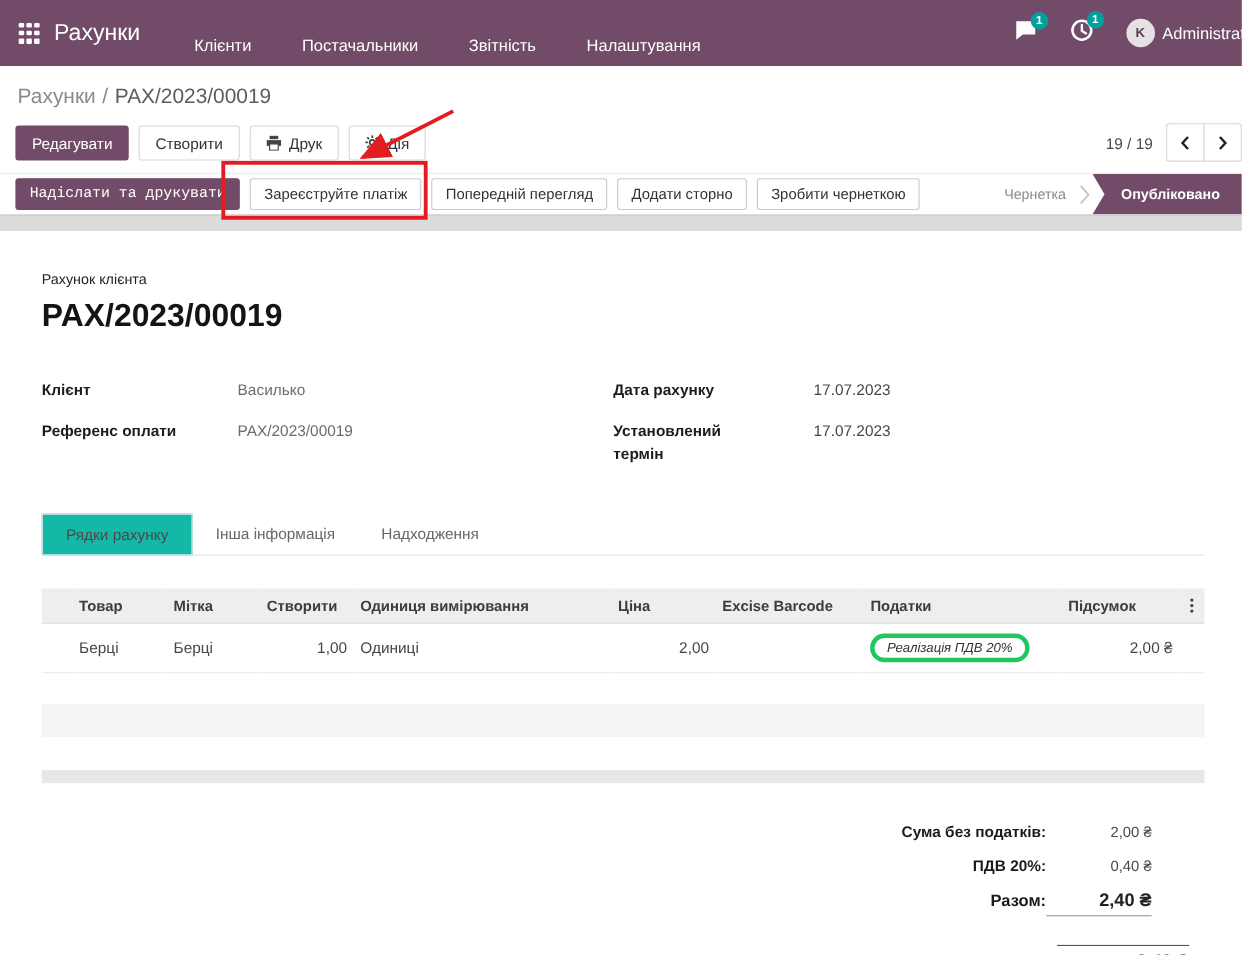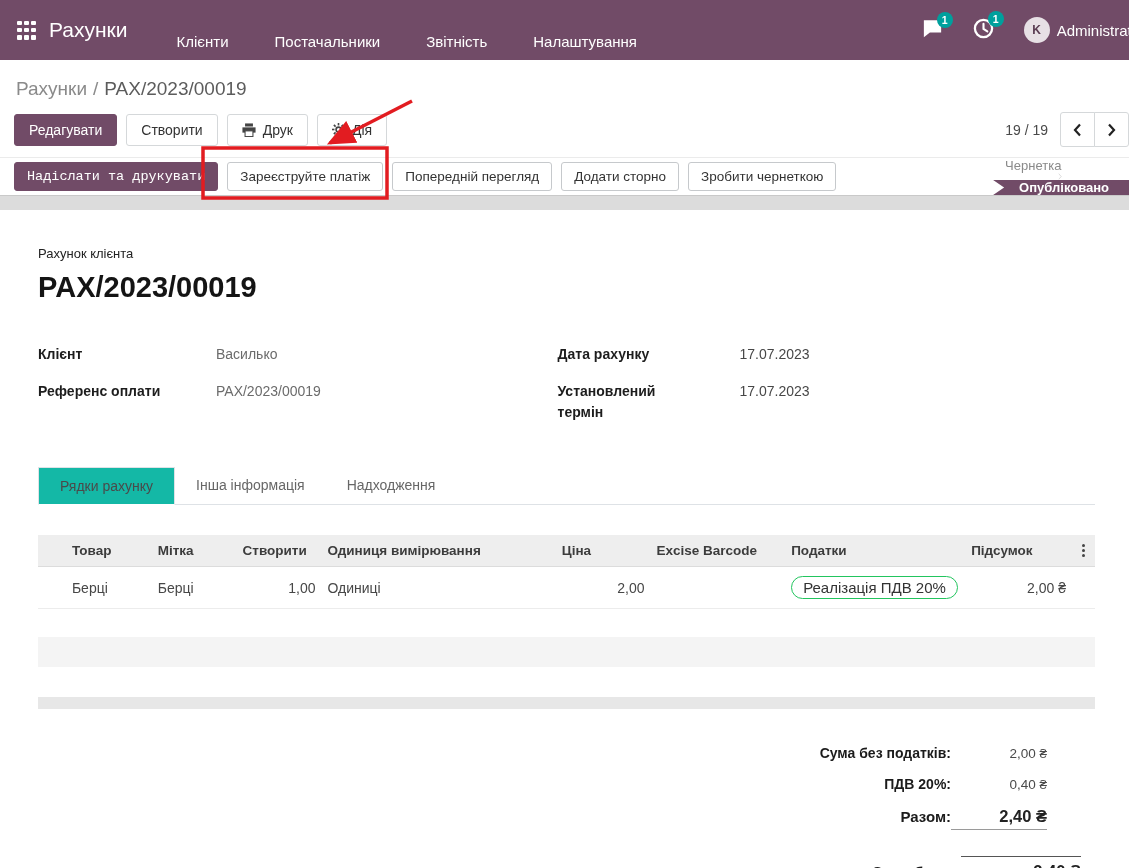--- a/index.html
+++ b/index.html
@@ -41,21 +41,21 @@
   .pager-btns { display:flex; }
   .pager-btn { width:35px; height:35px; border:1px solid #d5d8da; background:#fff; color:#222; display:flex; align-items:center; justify-content:center; cursor:pointer; }
   .pager-btn.prev { border-radius:3px 0 0 3px; }
   .pager-btn.next { border-radius:0 3px 3px 0; margin-left:-1px; }
 
   
   .statusbar { display:flex; align-items:stretch; border-top:1px solid #ebebeb; background:#fff; height:38px; padding-left:14px; }
   .sb-left { display:flex; align-items:center; gap:9px; }
   .sb-btn { font-family:inherit; font-size:13.5px; padding:6px 12px; border:1px solid #c6c9cc; background:#fff; color:#333; border-radius:3px; cursor:pointer; white-space:nowrap; }
   .sb-btn.primary { background:#714B67; border-color:#714B67; color:#fff;font-family:Liberation Mono, monospace; }
-  .sb-status { margin-left:auto; display:flex; align-items:stretch;flex-direction:column; }
+  .sb-status { margin-left:auto; display:flex; align-items:stretch; }
   .sb-state { display:flex; align-items:center; font-size:13px; }
   .sb-state.muted { color:#8a8a8a; padding:0 12px; cursor:pointer; }
   .sep-chevron { align-self:center; margin-right:2px; }
   .sb-state.active { background:#714B67; color:#fff; padding:0 20px 0 26px; clip-path:polygon(0 0,100% 0,100% 100%,0 100%,11px 50%); min-width:128px; justify-content:center; font-weight:bold; }
 
   .band-under { height:15px; background:#dcdcdc; border-top:1px solid #c9c9c9; }
 
   
   .sheet { padding:36px 34px 0 38px; background:#fff; }
   .doc-type { font-size:13px; font-weight:normal; color:#222; }
@@ -72,21 +72,21 @@
   
   .tabs { margin-top:44px; border-bottom:1px solid #dee2e6; display:flex; }
   .tab { padding:10px 21px; font-size:14px; color:#676767; cursor:pointer; margin-bottom:-1px; }
   .tab.active { background:#14b8a6; border:1px solid #dee2e6; border-bottom:1px solid #fff; color:#4a4a4a; }
 
   
   table.lines { width:100%; border-collapse:collapse; margin-top:30px; }
   .lines th { background:#eeeeee; font-size:13.5px; color:#3c3c3c; text-align:left; padding:8px 6px; font-weight:bold; border-bottom:1px solid #dcdcdc; }
   .lines td { font-size:14px; color:#474747; padding:9px 6px; border-bottom:1px solid #ececec; }
   .num { text-align:right; }
-  .pill { display:inline-block; border:1px solid #22c55e; border-radius:20px; padding:2px 11px; font-size:15px; color:#333; background:#fff; white-space:nowrap; }
+  .pill { display:inline-block; border:4px solid #22c55e; border-radius:20px; padding:2px 11px; font-size:12px; color:#333; background:#fff; white-space:nowrap;font-style:italic; }
   .dots-icon { display:flex; flex-direction:column; gap:2px; align-items:center; cursor:pointer; }
   .dots-icon i { width:3px; height:3px; border-radius:50%; background:#444; }
 
   .band1 { height:30px; background:#f4f4f4; margin-top:28px; }
   .band2 { height:12px; background:#e7e7e7; margin-top:30px; }
 
   
   .totals { margin-top:36px; display:flex; flex-direction:column; align-items:flex-end; padding-right:48px; gap:15px; }
   .trow { display:flex; align-items:baseline; }
   .tlabel { font-size:14px; font-weight:bold; color:#1b1b1b; text-align:right; }

